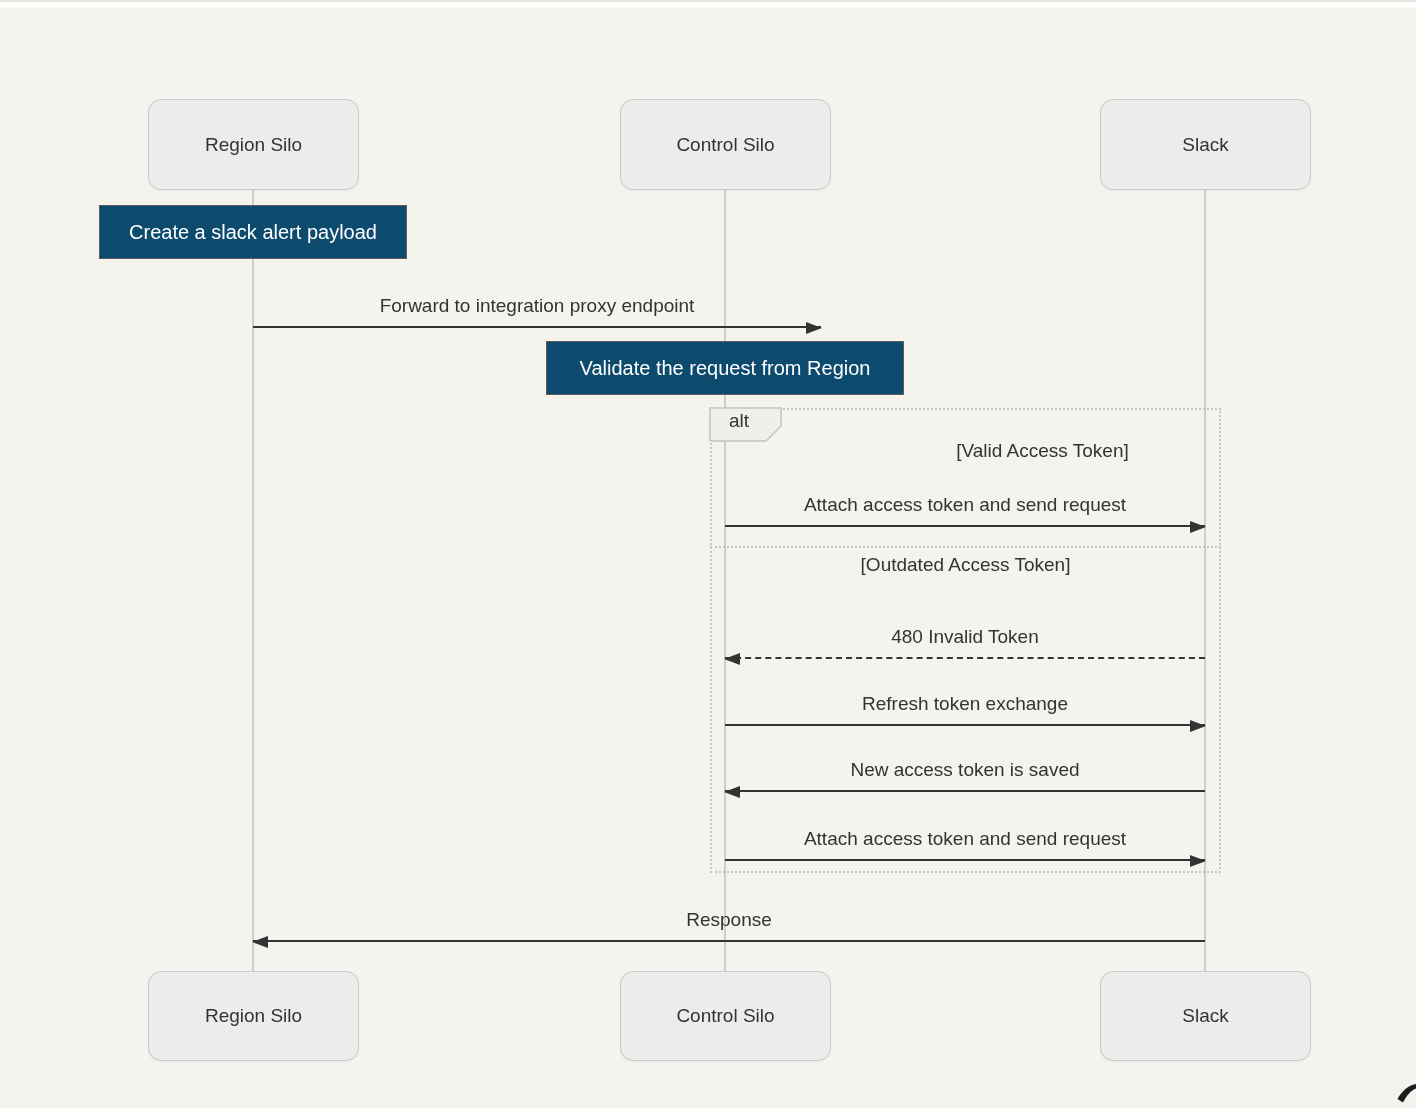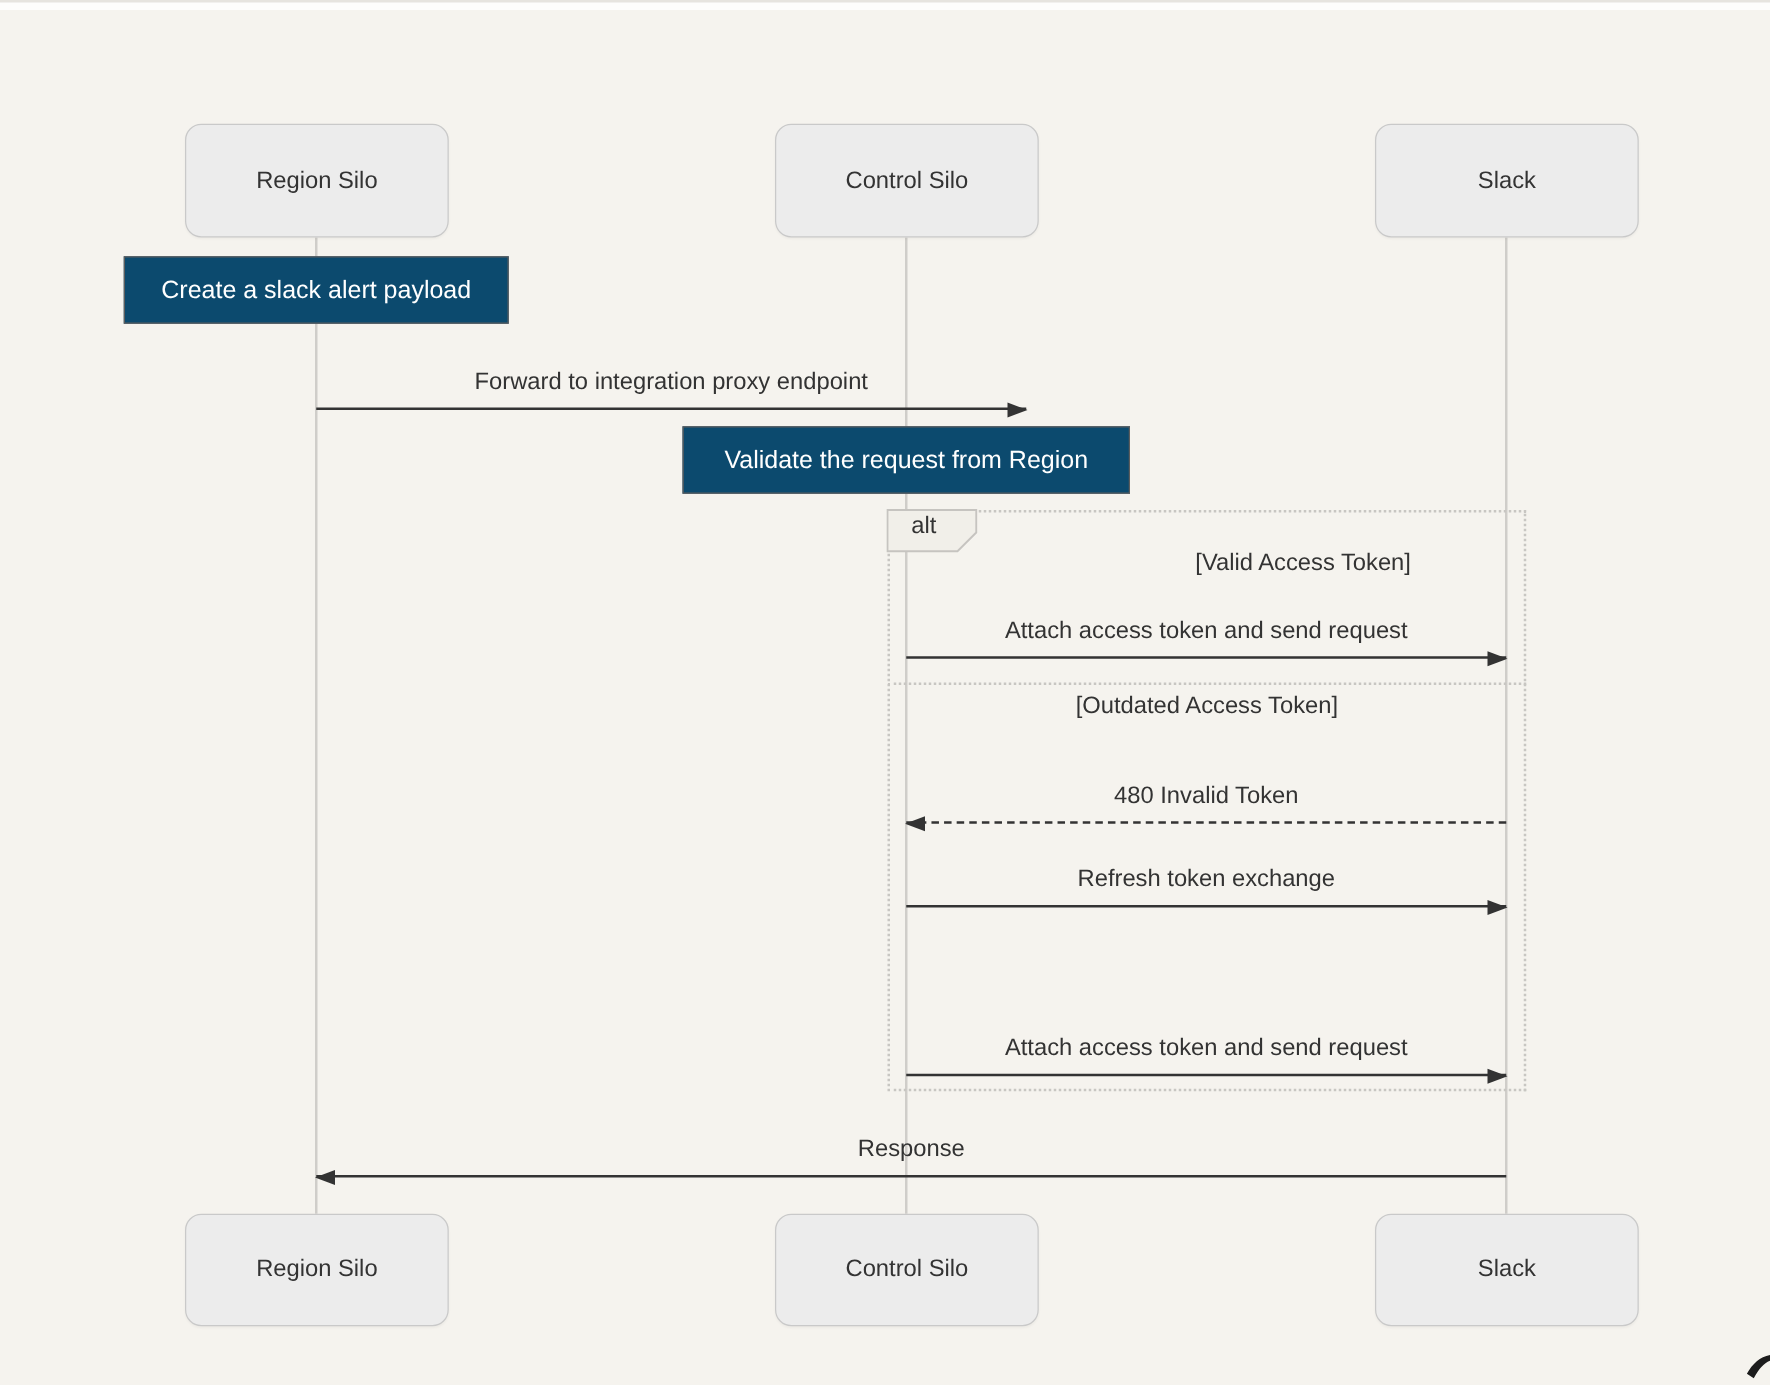--- a/index.html
+++ b/index.html
@@ -139,20 +139,26 @@
     </div>
   </div>
 
   <div class="msg" style="left:725px; top:682px; width:480px;">
     <div class="msg-label">Refresh token exchange</div>
     <div class="msg-line">
       <div class="head head-right"></div>
     </div>
   </div>
 
+  <div class="msg" style="left:725px; top:748px; width:480px;">
+    <div class="msg-label">New access token is saved</div>
+    <div class="msg-line">
+      <div class="head head-left"></div>
+    </div>
+  </div>
 
   <div class="msg" style="left:725px; top:817px; width:480px;">
     <div class="msg-label">Attach access token and send request</div>
     <div class="msg-line">
       <div class="head head-right"></div>
     </div>
   </div>
 
   <div class="msg" style="left:253px; top:898px; width:952px;">
     <div class="msg-label">Response</div>

